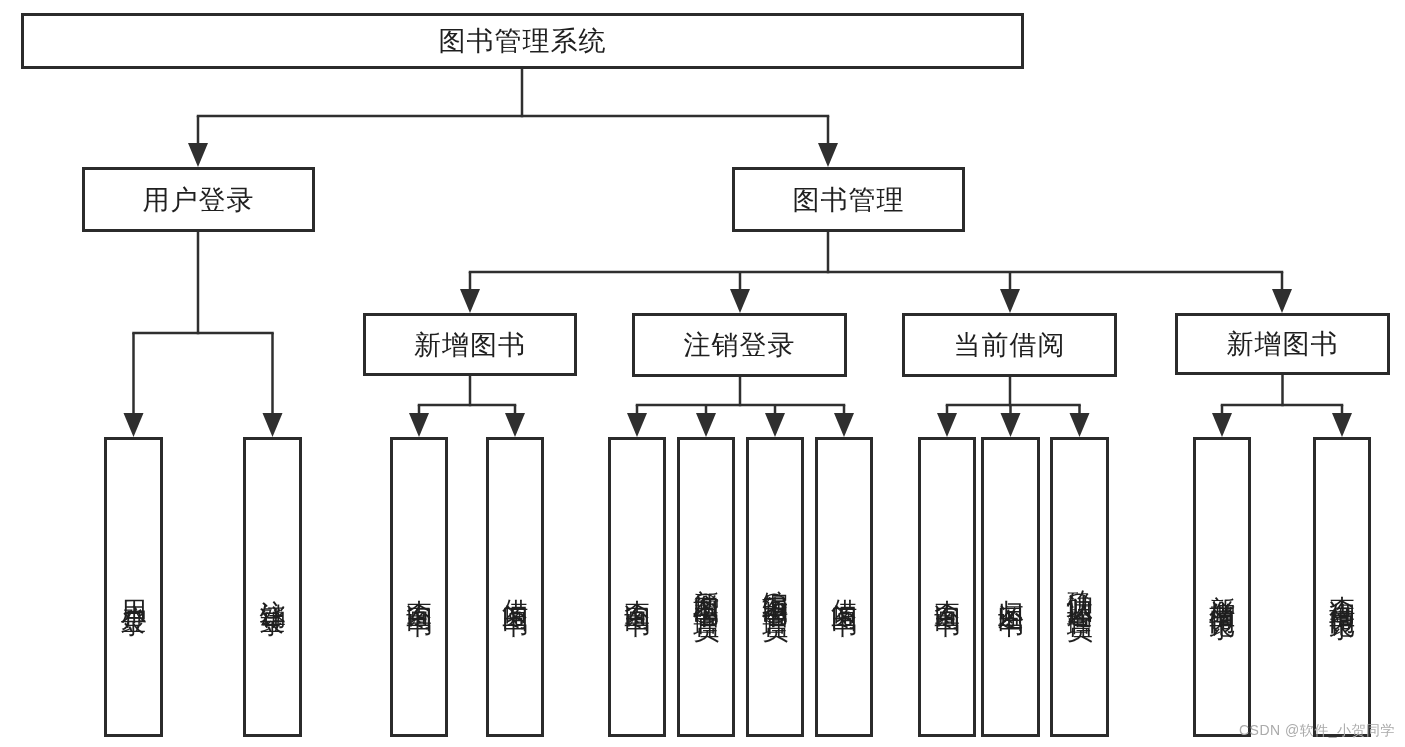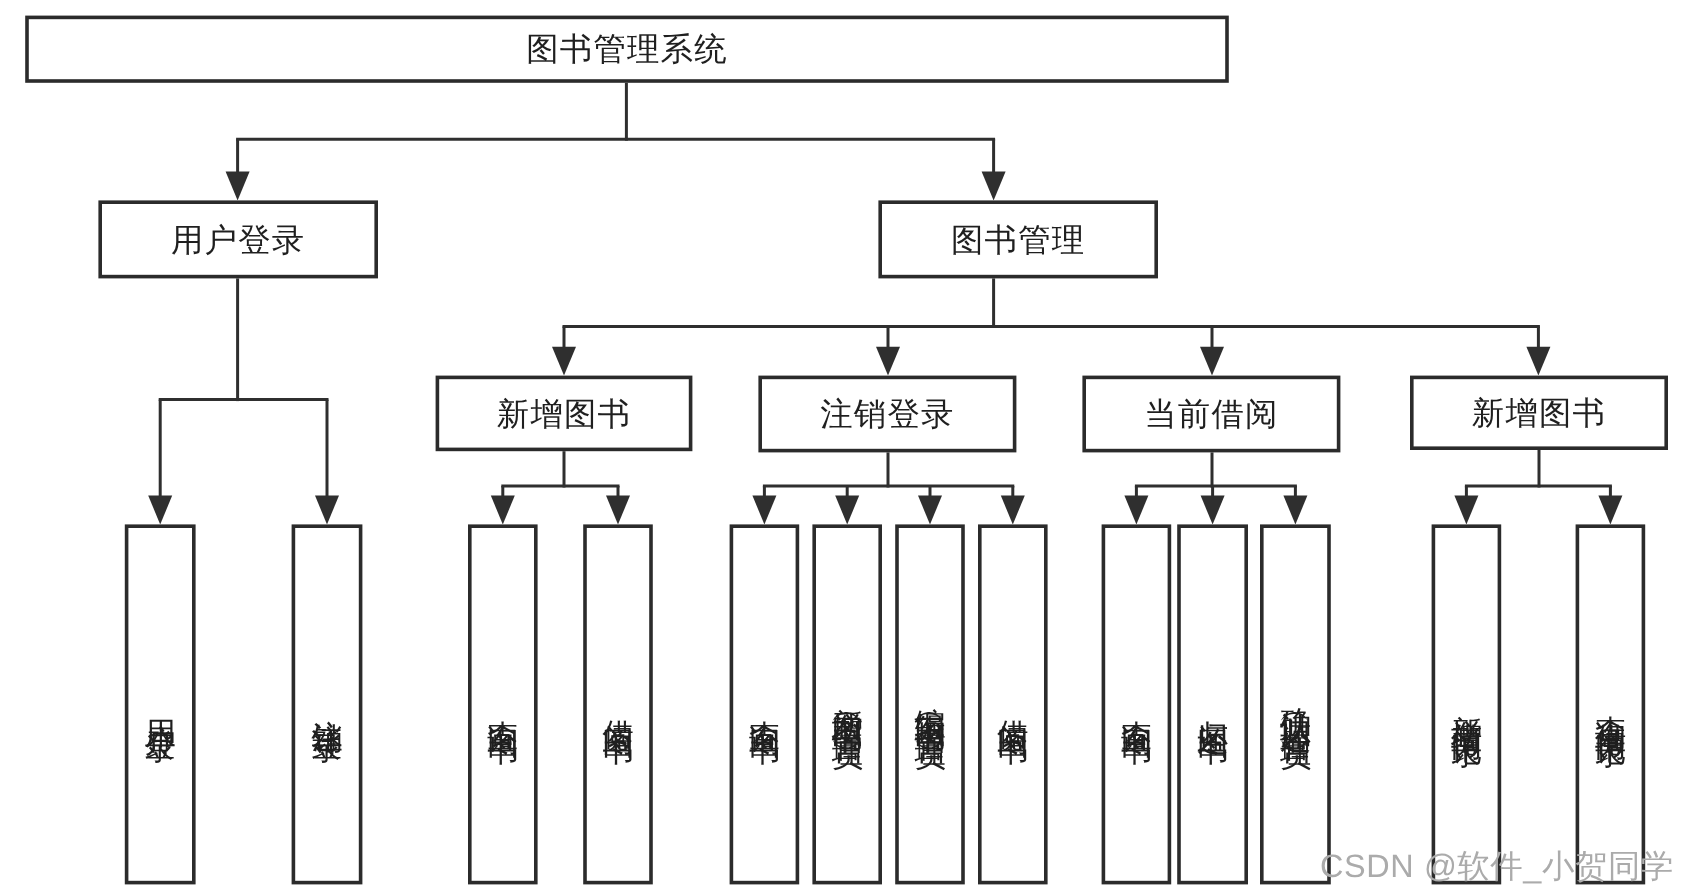--- a/index.html
+++ b/index.html
@@ -44,21 +44,21 @@
     letter-spacing: 4px;
     line-height: 1.05;
     color: #1f1f1f;
     white-space: nowrap;
   }
   .watermark {
     position: absolute;
     z-index: 3;
     right: 10px;
     bottom: 7px;
-    font-size: 27px;
+    font-size: 14px;
     color: #ababab;
     letter-spacing: 0.5px;
     white-space: nowrap;
     margin-top: 18px;
   }
   line { stroke: #2f2f2f; stroke-width: 2.5; }
   polygon { fill: #2f2f2f; }
 </style>
 </head>
 <body>

